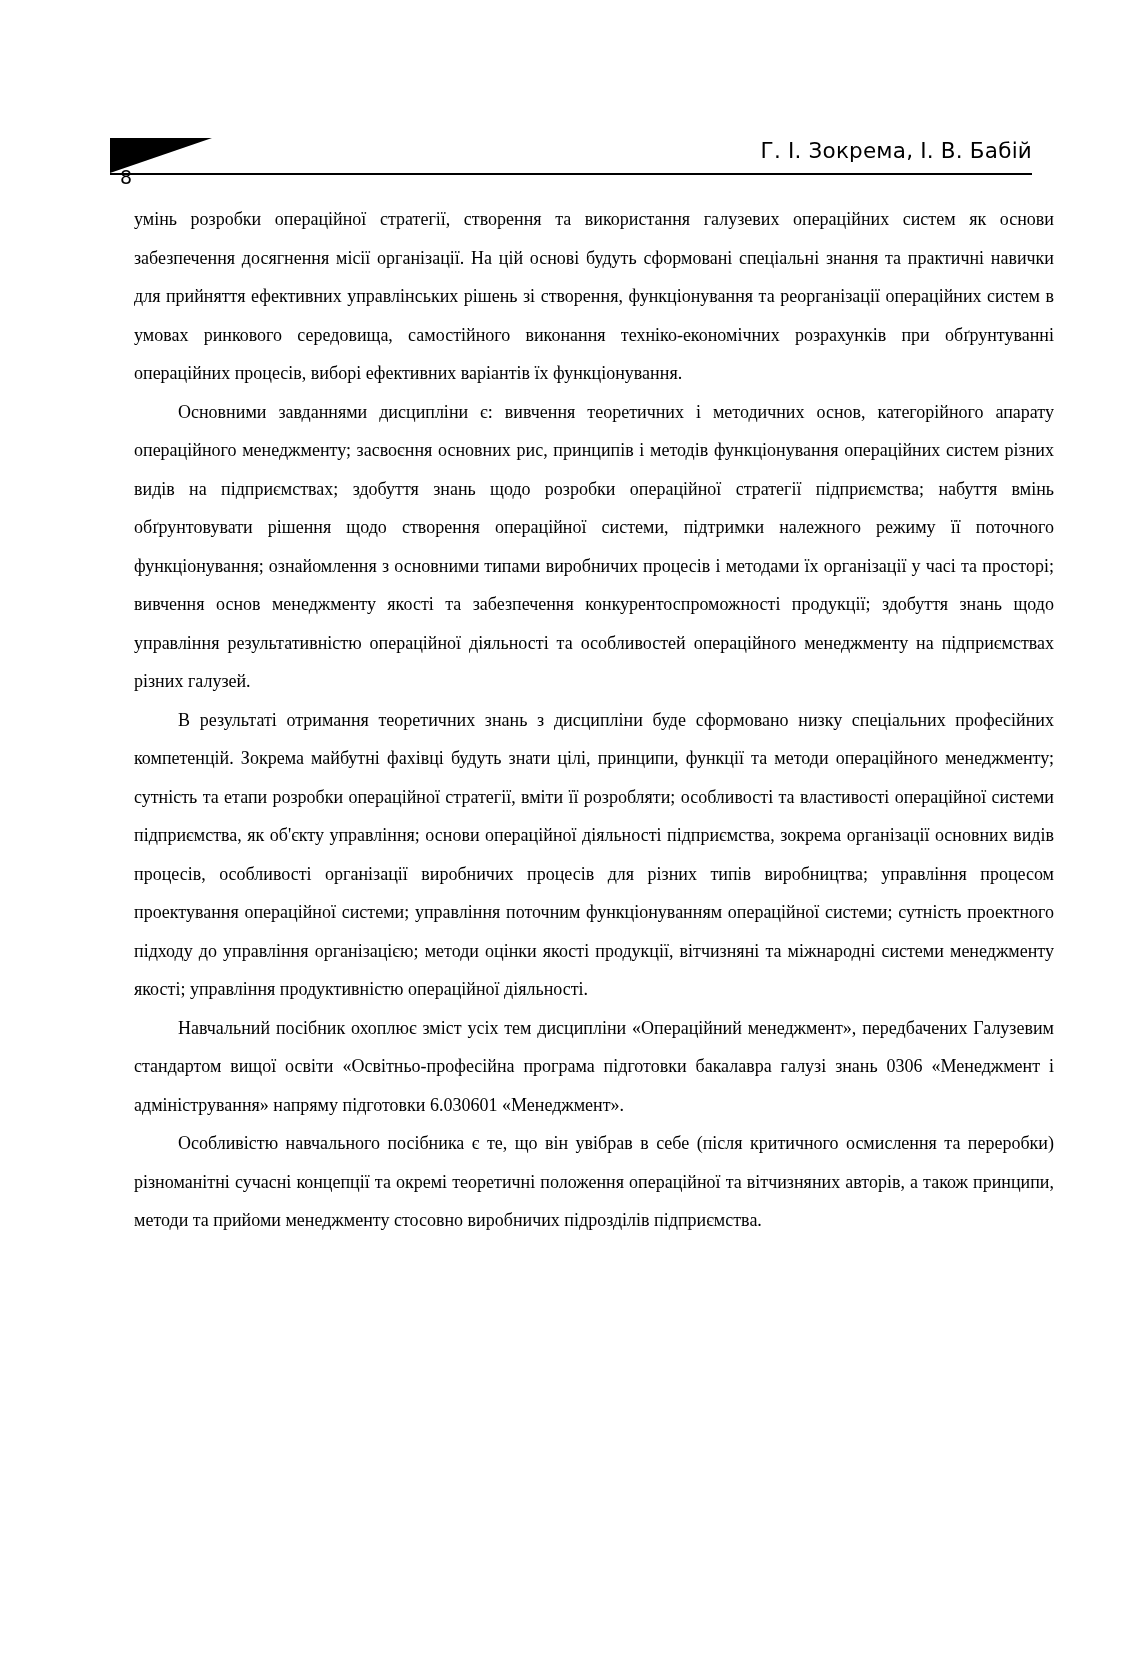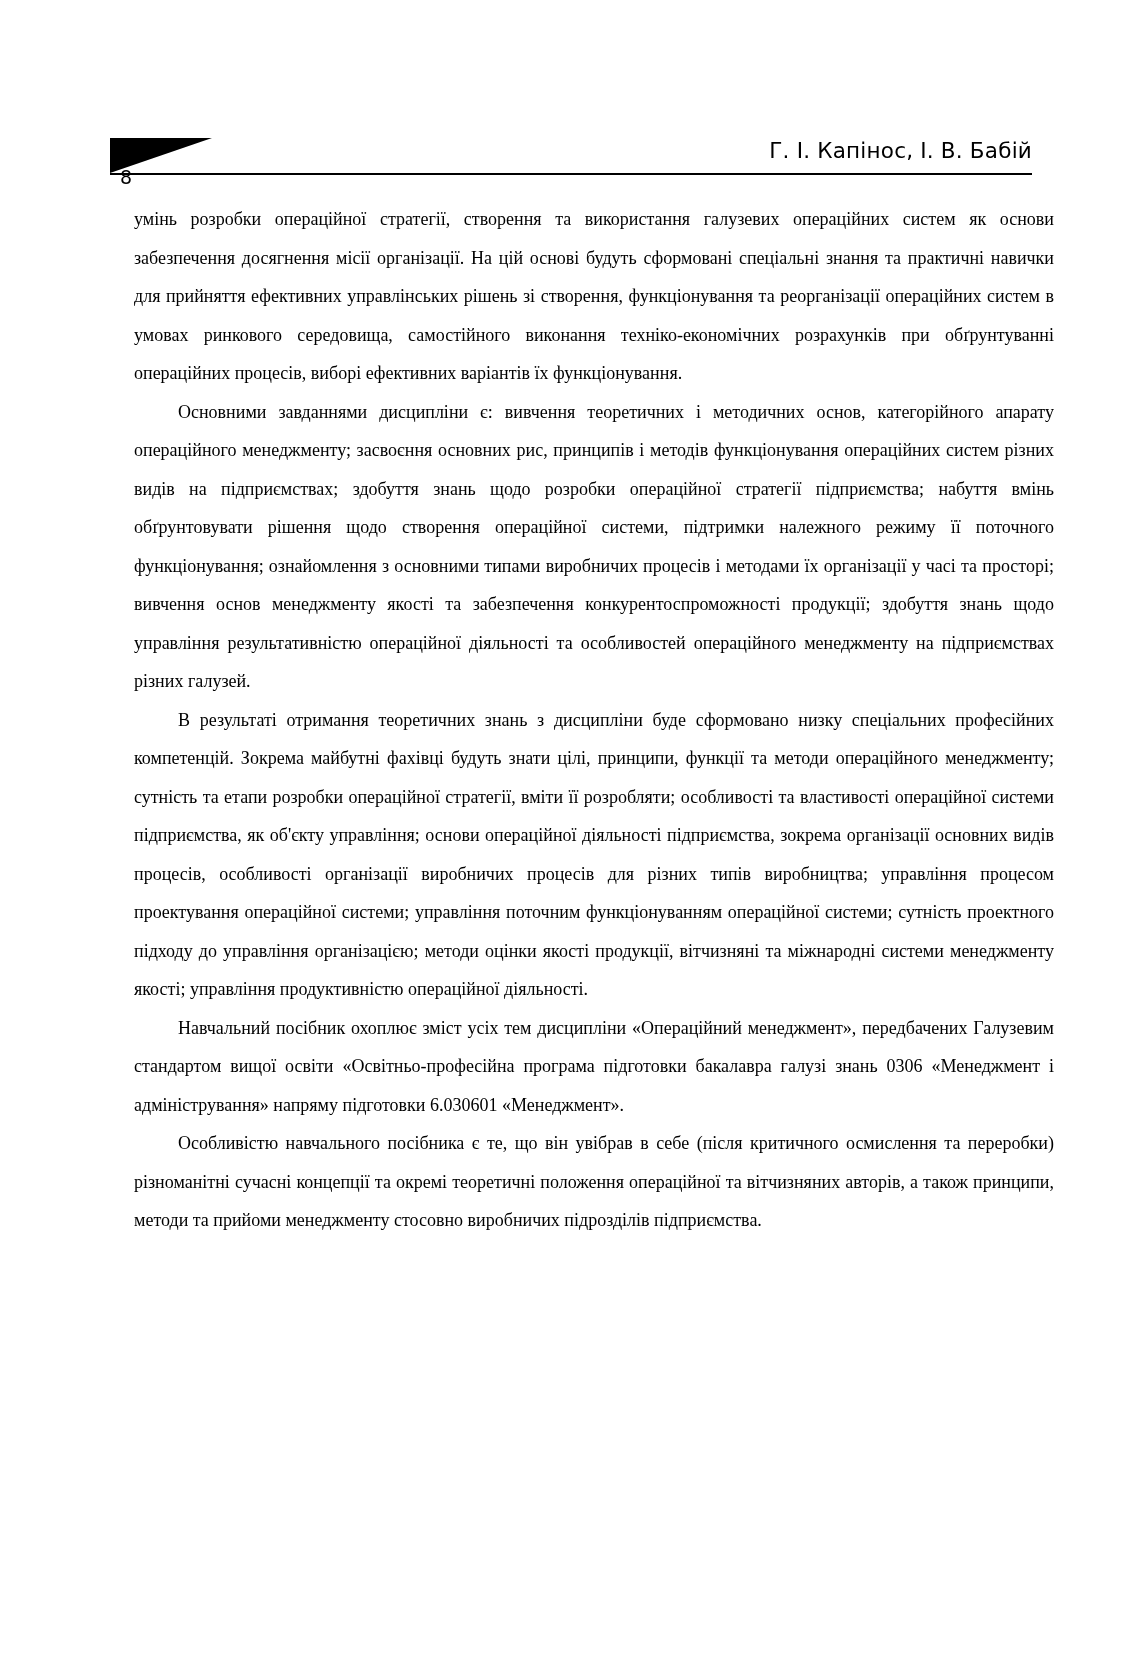--- a/index.html
+++ b/index.html
@@ -81,21 +81,21 @@
   }
 </style>
 </head>
 <body>
 
 <div class="page">
 
   <div class="header">
     <div class="corner-wedge"></div>
     <div class="page-number">8</div>
-    <div class="header-authors">Г. І. Капінос, І. В. Бабій</div>
+    <div class="header-authors">Г. І. Зокрема, І. В. Бабій</div>
     <div class="header-rule"></div>
   </div>
 
   <div class="body-text">
     <p class="no-indent">умінь розробки операційної стратегії, створення та використання галузевих операційних систем як основи забезпечення досягнення місії організації. На цій основі будуть сформовані спеціальні знання та практичні навички для прийняття ефективних управлінських рішень зі створення, функціонування та реорганізації операційних систем в умовах ринкового середовища, самостійного виконання техніко-економічних розрахунків при обґрунтуванні операційних процесів, виборі ефективних варіантів їх функціонування.</p>
     <p>Основними завданнями дисципліни є: вивчення теоретичних і методичних основ, категорійного апарату операційного менеджменту; засвоєння основних рис, принципів і методів функціонування операційних систем різних видів на підприємствах; здобуття знань щодо розробки операційної стратегії підприємства; набуття вмінь обґрунтовувати рішення щодо створення операційної системи, підтримки належного режиму її поточного функціонування; ознайомлення з основними типами виробничих процесів і методами їх організації у часі та просторі; вивчення основ менеджменту якості та забезпечення конкурентоспроможності продукції; здобуття знань щодо управління результативністю операційної діяльності та особливостей операційного менеджменту на підприємствах різних галузей.</p>
     <p>В результаті отримання теоретичних знань з дисципліни буде сформовано низку спеціальних професійних компетенцій. Зокрема майбутні фахівці будуть знати цілі, принципи, функції та методи операційного менеджменту; сутність та етапи розробки операційної стратегії, вміти її розробляти; особливості та властивості операційної системи підприємства, як об'єкту управління; основи операційної діяльності підприємства, зокрема організації основних видів процесів, особливості організації виробничих процесів для різних типів виробництва; управління процесом проектування операційної системи; управління поточним функціонуванням операційної системи; сутність проектного підходу до управління організацією; методи оцінки якості продукції, вітчизняні та міжнародні системи менеджменту якості; управління продуктивністю операційної діяльності.</p>
     <p>Навчальний посібник охоплює зміст усіх тем дисципліни «Операційний менеджмент», передбачених Галузевим стандартом вищої освіти «Освітньо-професійна програма підготовки бакалавра галузі знань 0306 «Менеджмент і адміністрування» напряму підготовки 6.030601 «Менеджмент».</p>
     <p>Особливістю навчального посібника є те, що він увібрав в себе (після критичного осмислення та переробки) різноманітні сучасні концепції та окремі теоретичні положення операційної та вітчизняних авторів, а також принципи, методи та прийоми менеджменту стосовно виробничих підрозділів підприємства.</p>
   </div>

